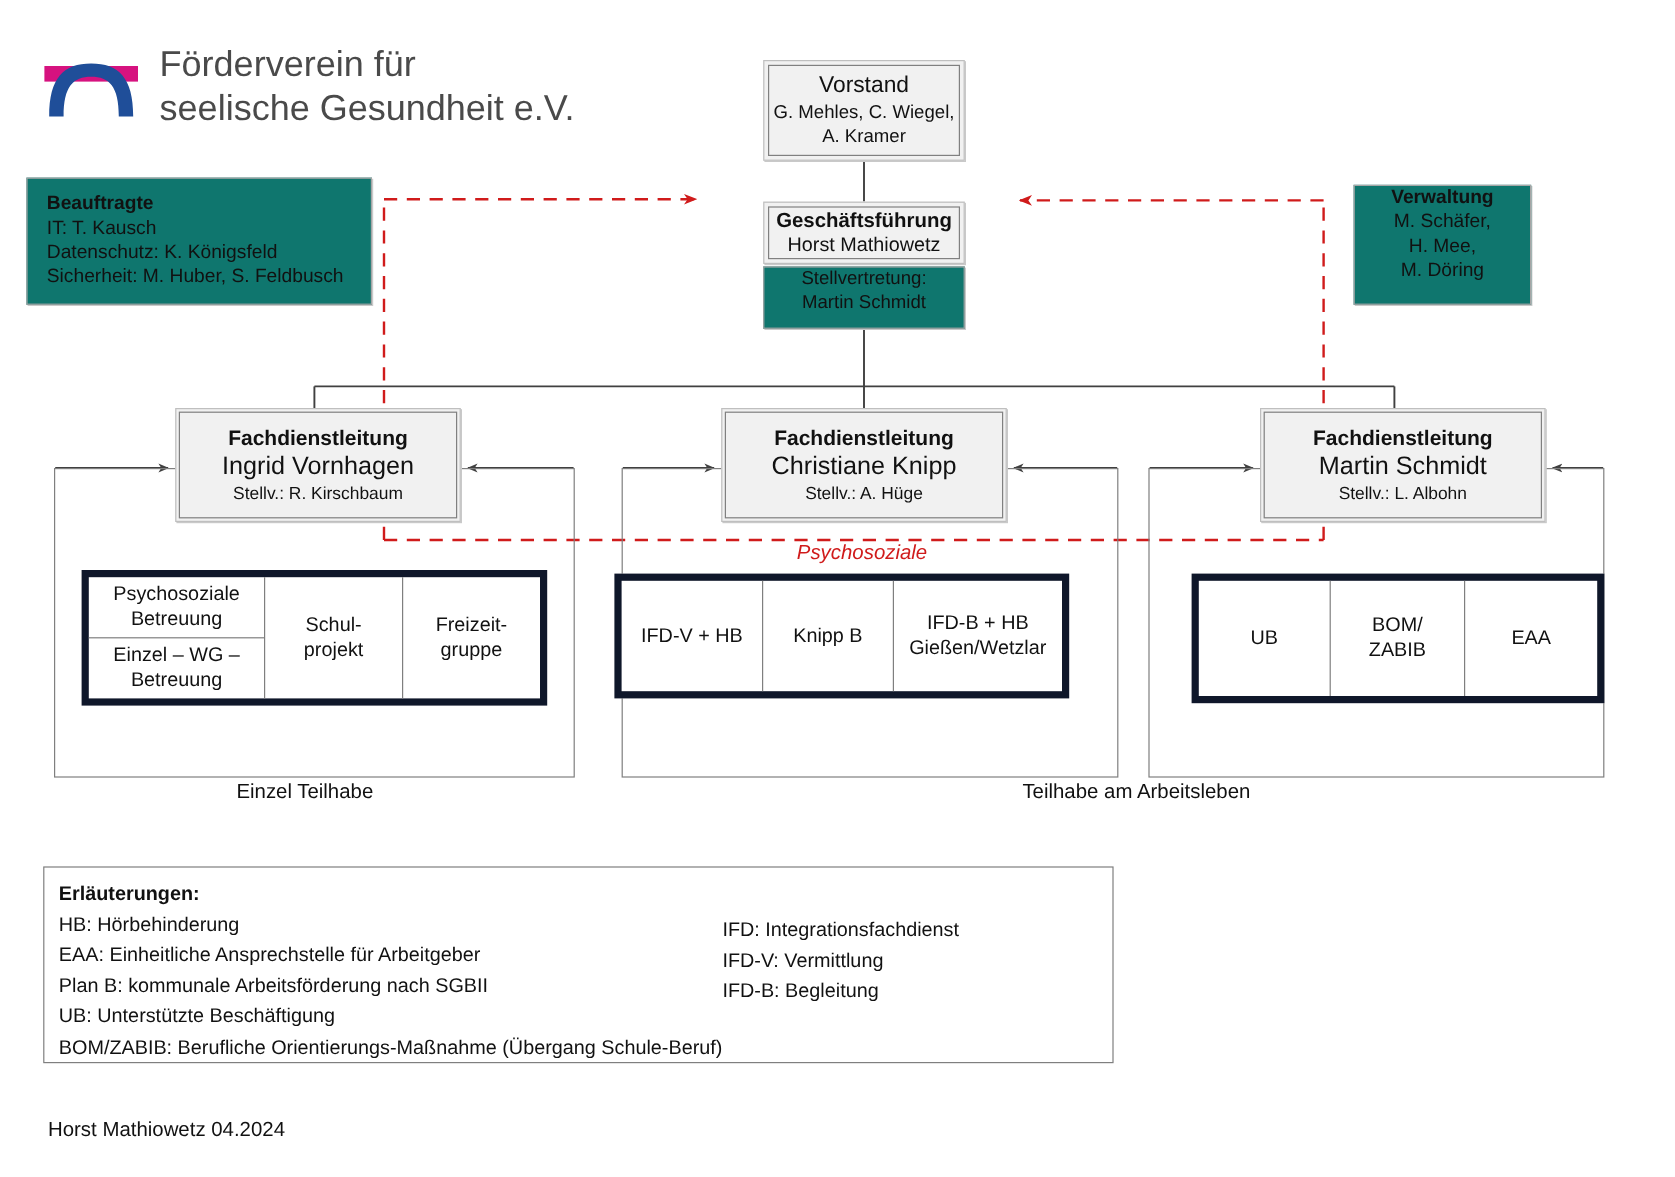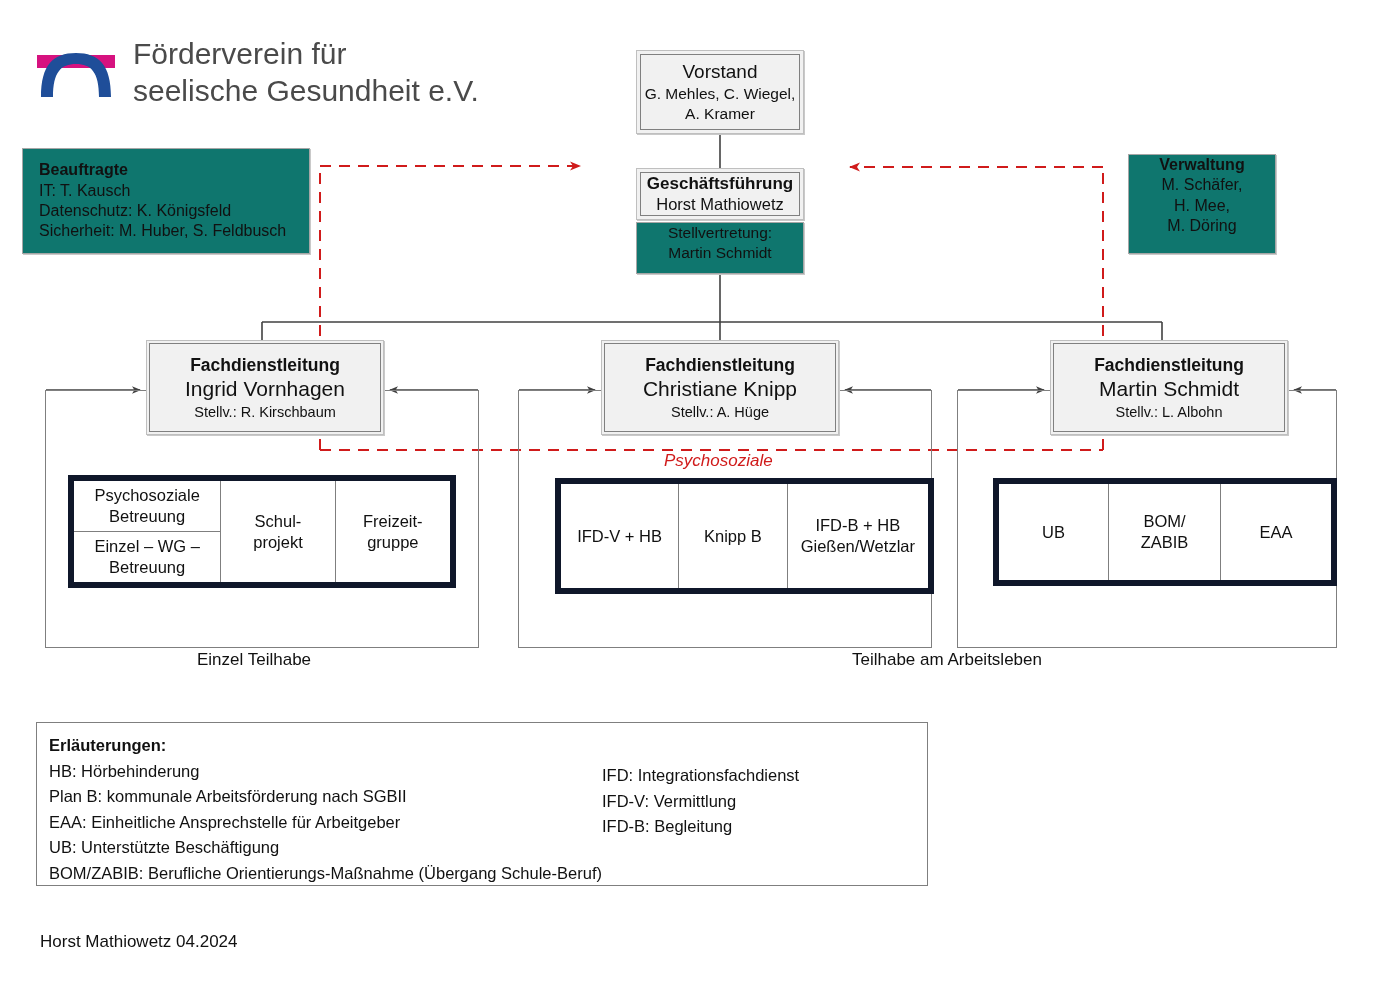--- a/index.html
+++ b/index.html
@@ -103,21 +103,21 @@
     display:flex;align-items:center;justify-content:center;
     text-align:center;flex:1;line-height:1.25;padding:2px 6px;
   }
   .cell.split-top{border-bottom:1px solid #7f7f7f;}
 
   #tbl1{left:68px;top:475px;width:388px;height:113px;font-size:16.5px;}
   #tbl1 .c1{width:152px;}
   #tbl1 .c2{width:118px;}
   #tbl1 .c3{width:118px;}
 
-  #tbl2{left:555px;top:478px;width:379px;height:116px;font-size:16.5px;justify-content:center;}
+  #tbl2{left:512px;top:478px;width:379px;height:104px;font-size:16.5px;justify-content:center;}
   #tbl2 .c1{width:122px;}
   #tbl2 .c2{width:112px;}
   #tbl2 .c3{width:145px;}
 
   #tbl3{left:993px;top:478px;width:344px;height:108px;font-size:16.5px;}
   #tbl3 .c1{width:114px;}
   #tbl3 .c2{width:116px;}
   #tbl3 .c3{width:114px;}
 
   .caption{position:absolute;font-size:17px;color:#111;white-space:nowrap;}
@@ -315,22 +315,22 @@
   </div>
 
   <div class="caption" id="cap1">Einzel Teilhabe</div>
   <div class="caption" id="cap2">Teilhabe am Arbeitsleben</div>
 
   <div id="legend">
     <div class="inner">
       <div class="colA">
         <div><b>Erläuterungen:</b></div>
         <div>HB: Hörbehinderung</div>
+        <div>EAA: Einheitliche Ansprechstelle für Arbeitgeber</div>
         <div>Plan B: kommunale Arbeitsförderung nach SGBII</div>
-        <div>EAA: Einheitliche Ansprechstelle für Arbeitgeber</div>
         <div>UB: Unterstützte Beschäftigung</div>
         <div>BOM/ZABIB: Berufliche Orientierungs-Maßnahme (Übergang Schule-Beruf)</div>
       </div>
       <div class="colB">
         <div>IFD: Integrationsfachdienst</div>
         <div>IFD-V: Vermittlung</div>
         <div>IFD-B: Begleitung</div>
       </div>
     </div>
   </div>

